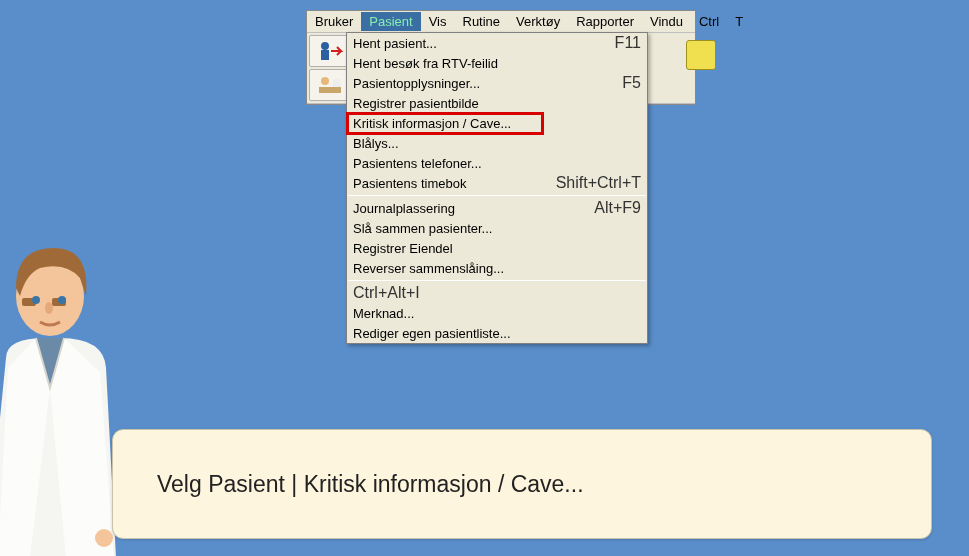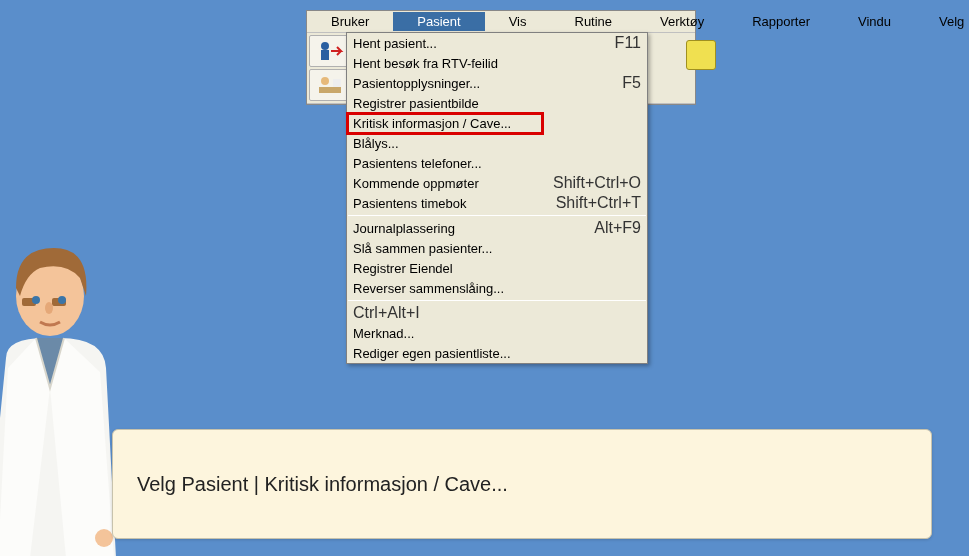--- a/index.html
+++ b/index.html
@@ -23,26 +23,26 @@
   }
   .menubar {
     display: flex;
     background: #ece9d8;
     height: 22px;
     border-bottom: 1px solid #c0c0c0;
     align-items: center;
     font-size: 13px;
   }
   .menubar-item {
-    padding: 2px 24px;
+    padding: 2px 8px;
     cursor: default;
   }
   .menubar-item.active {
     background: #3a6ea5;
-    color: #ffffff;
+    color: #86efac;
   }
   .toolbar {
     display: flex;
     background: #ece9d8;
     padding: 2px;
     gap: 2px;
     border-bottom: 1px solid #c0c0c0;
   }
   .toolbar-col { display:flex; flex-direction:column; gap:2px; }
   .toolbar-btn {
@@ -85,25 +85,25 @@
     pointer-events: none;
   }
   .callout {
     position: absolute;
     left: 112px;
     top: 429px;
     width: 820px;
     height: 110px;
     background: #fdf5dd;
     border: 1px solid #c7c2ac;
-    border-radius: 6px;
+    border-radius: 11px;
     display:flex;
     align-items:center;
-    padding-left: 24px;
-    font-size: 20px;
+    padding-left: 44px;
+    font-size: 23px;
     color: #222;
     box-shadow: 0 1px 3px rgba(0,0,0,0.15);
   }
   .doctor {
     position: absolute;
     left: -4px;
     top: 238px;
     width: 140px;
     height: 320px;
   }
@@ -130,21 +130,21 @@
 
 <div class="app-window">
   <div class="menubar">
     <span class="menubar-item">Bruker</span>
     <span class="menubar-item active">Pasient</span>
     <span class="menubar-item">Vis</span>
     <span class="menubar-item">Rutine</span>
     <span class="menubar-item">Verktøy</span>
     <span class="menubar-item">Rapporter</span>
     <span class="menubar-item">Vindu</span>
-    <span class="menubar-item">Velg</span>
+    <span class="menubar-item">Ctrl</span>
     <span class="menubar-item">T</span>
   </div>
   <div class="toolbar">
     <div class="toolbar-col">
       <div class="toolbar-btn">
         <svg width="30" height="24">
           <circle cx="10" cy="7" r="4" fill="#2a5fa0"></circle>
           <rect x="6" y="11" width="8" height="10" fill="#2a5fa0"></rect>
           <path d="M16 12 L26 12 L22 8 M26 12 L22 16" stroke="#d02020" stroke-width="2" fill="none"></path>
         </svg>
@@ -186,24 +186,20 @@
     </div>
   <div class="dropdown-item">
       <span class="lbl">Blålys...</span>
       <span class="shortcut"></span>
     </div>
   <div class="dropdown-item">
       <span class="lbl">Pasientens telefoner...</span>
       <span class="shortcut"></span>
     </div>
   <div class="dropdown-item">
-      <span class="lbl">Kommende oppmøter</span>
-      <span class="shortcut">Shift+Ctrl+O</span>
-    </div>
-  <div class="dropdown-item">
       <span class="lbl">Pasientens timebok</span>
       <span class="shortcut">Shift+Ctrl+T</span>
     </div>
   <div class="dropdown-sep"></div>
 
   <div class="dropdown-item">
       <span class="lbl">Journalplassering</span>
       <span class="shortcut">Alt+F9</span>
     </div>
   <div class="dropdown-item">

